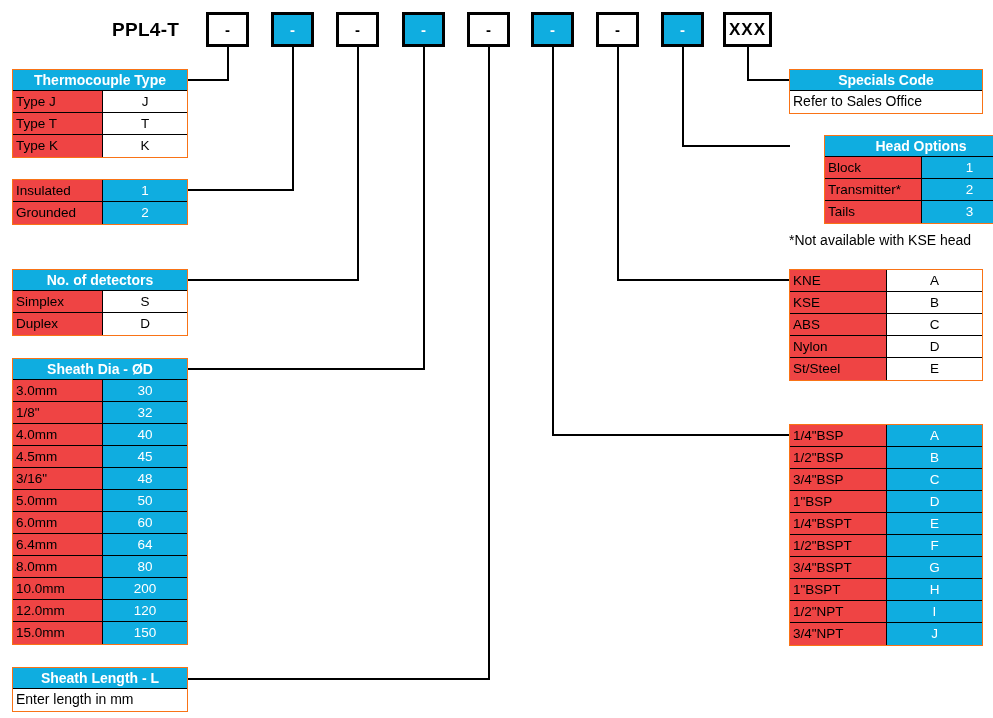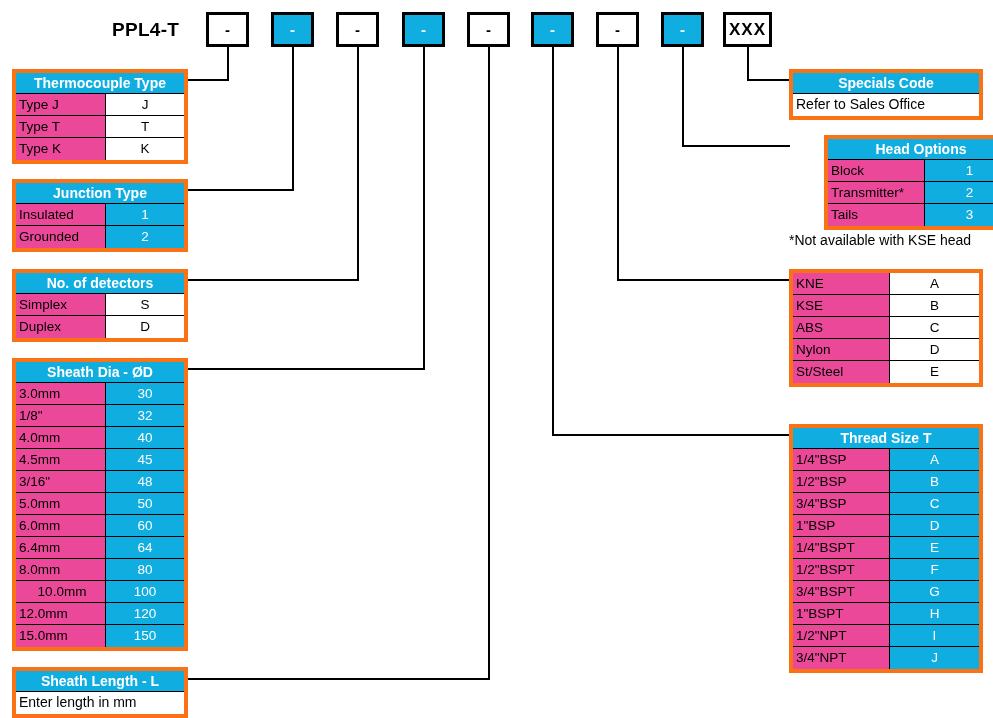--- a/index.html
+++ b/index.html
@@ -13,28 +13,28 @@
   .pnbox.white{background:#fff;color:#000;}
   .pnbox.blue{background:#0FADE0;color:#fff;}
   .pnbox.code{font-size:17px;letter-spacing:1px;}
 
   
   .ln{position:absolute;background:#000;}
   .lnv{width:2px;}
   .lnh{height:2px;}
 
   
-  .tbl{position:absolute;box-sizing:border-box;border:4px solid #f97316;background:#fff;}
+  .tbl{position:absolute;box-sizing:border-box;border:1px solid #f97316;background:#fff;}
   .tbl .hdr{box-sizing:border-box;background:#0FADE0;color:#fff;font-weight:bold;
             font-size:14px;text-align:center;line-height:20px;height:21px;
             border-bottom:1px solid #000;}
   .row{display:flex;height:22px;border-bottom:1px solid #000;box-sizing:border-box;}
   .row:last-child{border-bottom:none;}
   .c1{box-sizing:border-box;border-right:1px solid #000;padding-left:3px;
-      font-size:13.5px;line-height:21px;color:#000;background:#ec4899;overflow:hidden;white-space:nowrap;}
+      font-size:13.5px;line-height:21px;color:#000;background:#ef4444;overflow:hidden;white-space:nowrap;}
   .c2{box-sizing:border-box;flex:1;text-align:center;font-size:13.5px;line-height:21px;overflow:hidden;}
   .c2.white{background:#fff;color:#000;}
   .c2.blue{background:#0FADE0;color:#fff;}
   .fullrow{box-sizing:border-box;padding-left:3px;font-size:14px;line-height:21px;
            height:22px;color:#000;background:#fff;white-space:nowrap;}
   .note{position:absolute;font-size:14px;color:#000;white-space:nowrap;}
 </style>
 </head>
 <body>
 
@@ -107,21 +107,20 @@
       <div class="c1" style="width:90px;">Type T</div>
       <div class="c2 white">T</div>
     </div>
     <div class="row">
       <div class="c1" style="width:90px;">Type K</div>
       <div class="c2 white">K</div>
     </div>
   </div>
 
   <div class="tbl" style="left:12px;top:179px;width:176px;">
-    <div class="hdr">Junction Type</div>
     <div class="row">
       <div class="c1" style="width:90px;">Insulated</div>
       <div class="c2 blue">1</div>
     </div>
     <div class="row">
       <div class="c1" style="width:90px;">Grounded</div>
       <div class="c2 blue">2</div>
     </div>
   </div>
 
@@ -169,22 +168,22 @@
     </div>
     <div class="row">
       <div class="c1" style="width:90px;">6.4mm</div>
       <div class="c2 blue">64</div>
     </div>
     <div class="row">
       <div class="c1" style="width:90px;">8.0mm</div>
       <div class="c2 blue">80</div>
     </div>
     <div class="row">
-      <div class="c1" style="width:90px;text-align:center;">10.0mm</div>
-      <div class="c2 blue">100</div>
+      <div class="c1" style="width:90px;">10.0mm</div>
+      <div class="c2 blue">200</div>
     </div>
     <div class="row">
       <div class="c1" style="width:90px;">12.0mm</div>
       <div class="c2 blue">120</div>
     </div>
     <div class="row">
       <div class="c1" style="width:90px;">15.0mm</div>
       <div class="c2 blue">150</div>
     </div>
   </div>
@@ -233,21 +232,20 @@
       <div class="c1" style="width:97px;">Nylon</div>
       <div class="c2 white">D</div>
     </div>
     <div class="row">
       <div class="c1" style="width:97px;">St/Steel</div>
       <div class="c2 white">E</div>
     </div>
   </div>
 
   <div class="tbl" style="left:789px;top:424px;width:194px;">
-    <div class="hdr">Thread Size T</div>
     <div class="row">
       <div class="c1" style="width:97px;">1/4"BSP</div>
       <div class="c2 blue">A</div>
     </div>
     <div class="row">
       <div class="c1" style="width:97px;">1/2"BSP</div>
       <div class="c2 blue">B</div>
     </div>
     <div class="row">
       <div class="c1" style="width:97px;">3/4"BSP</div>

